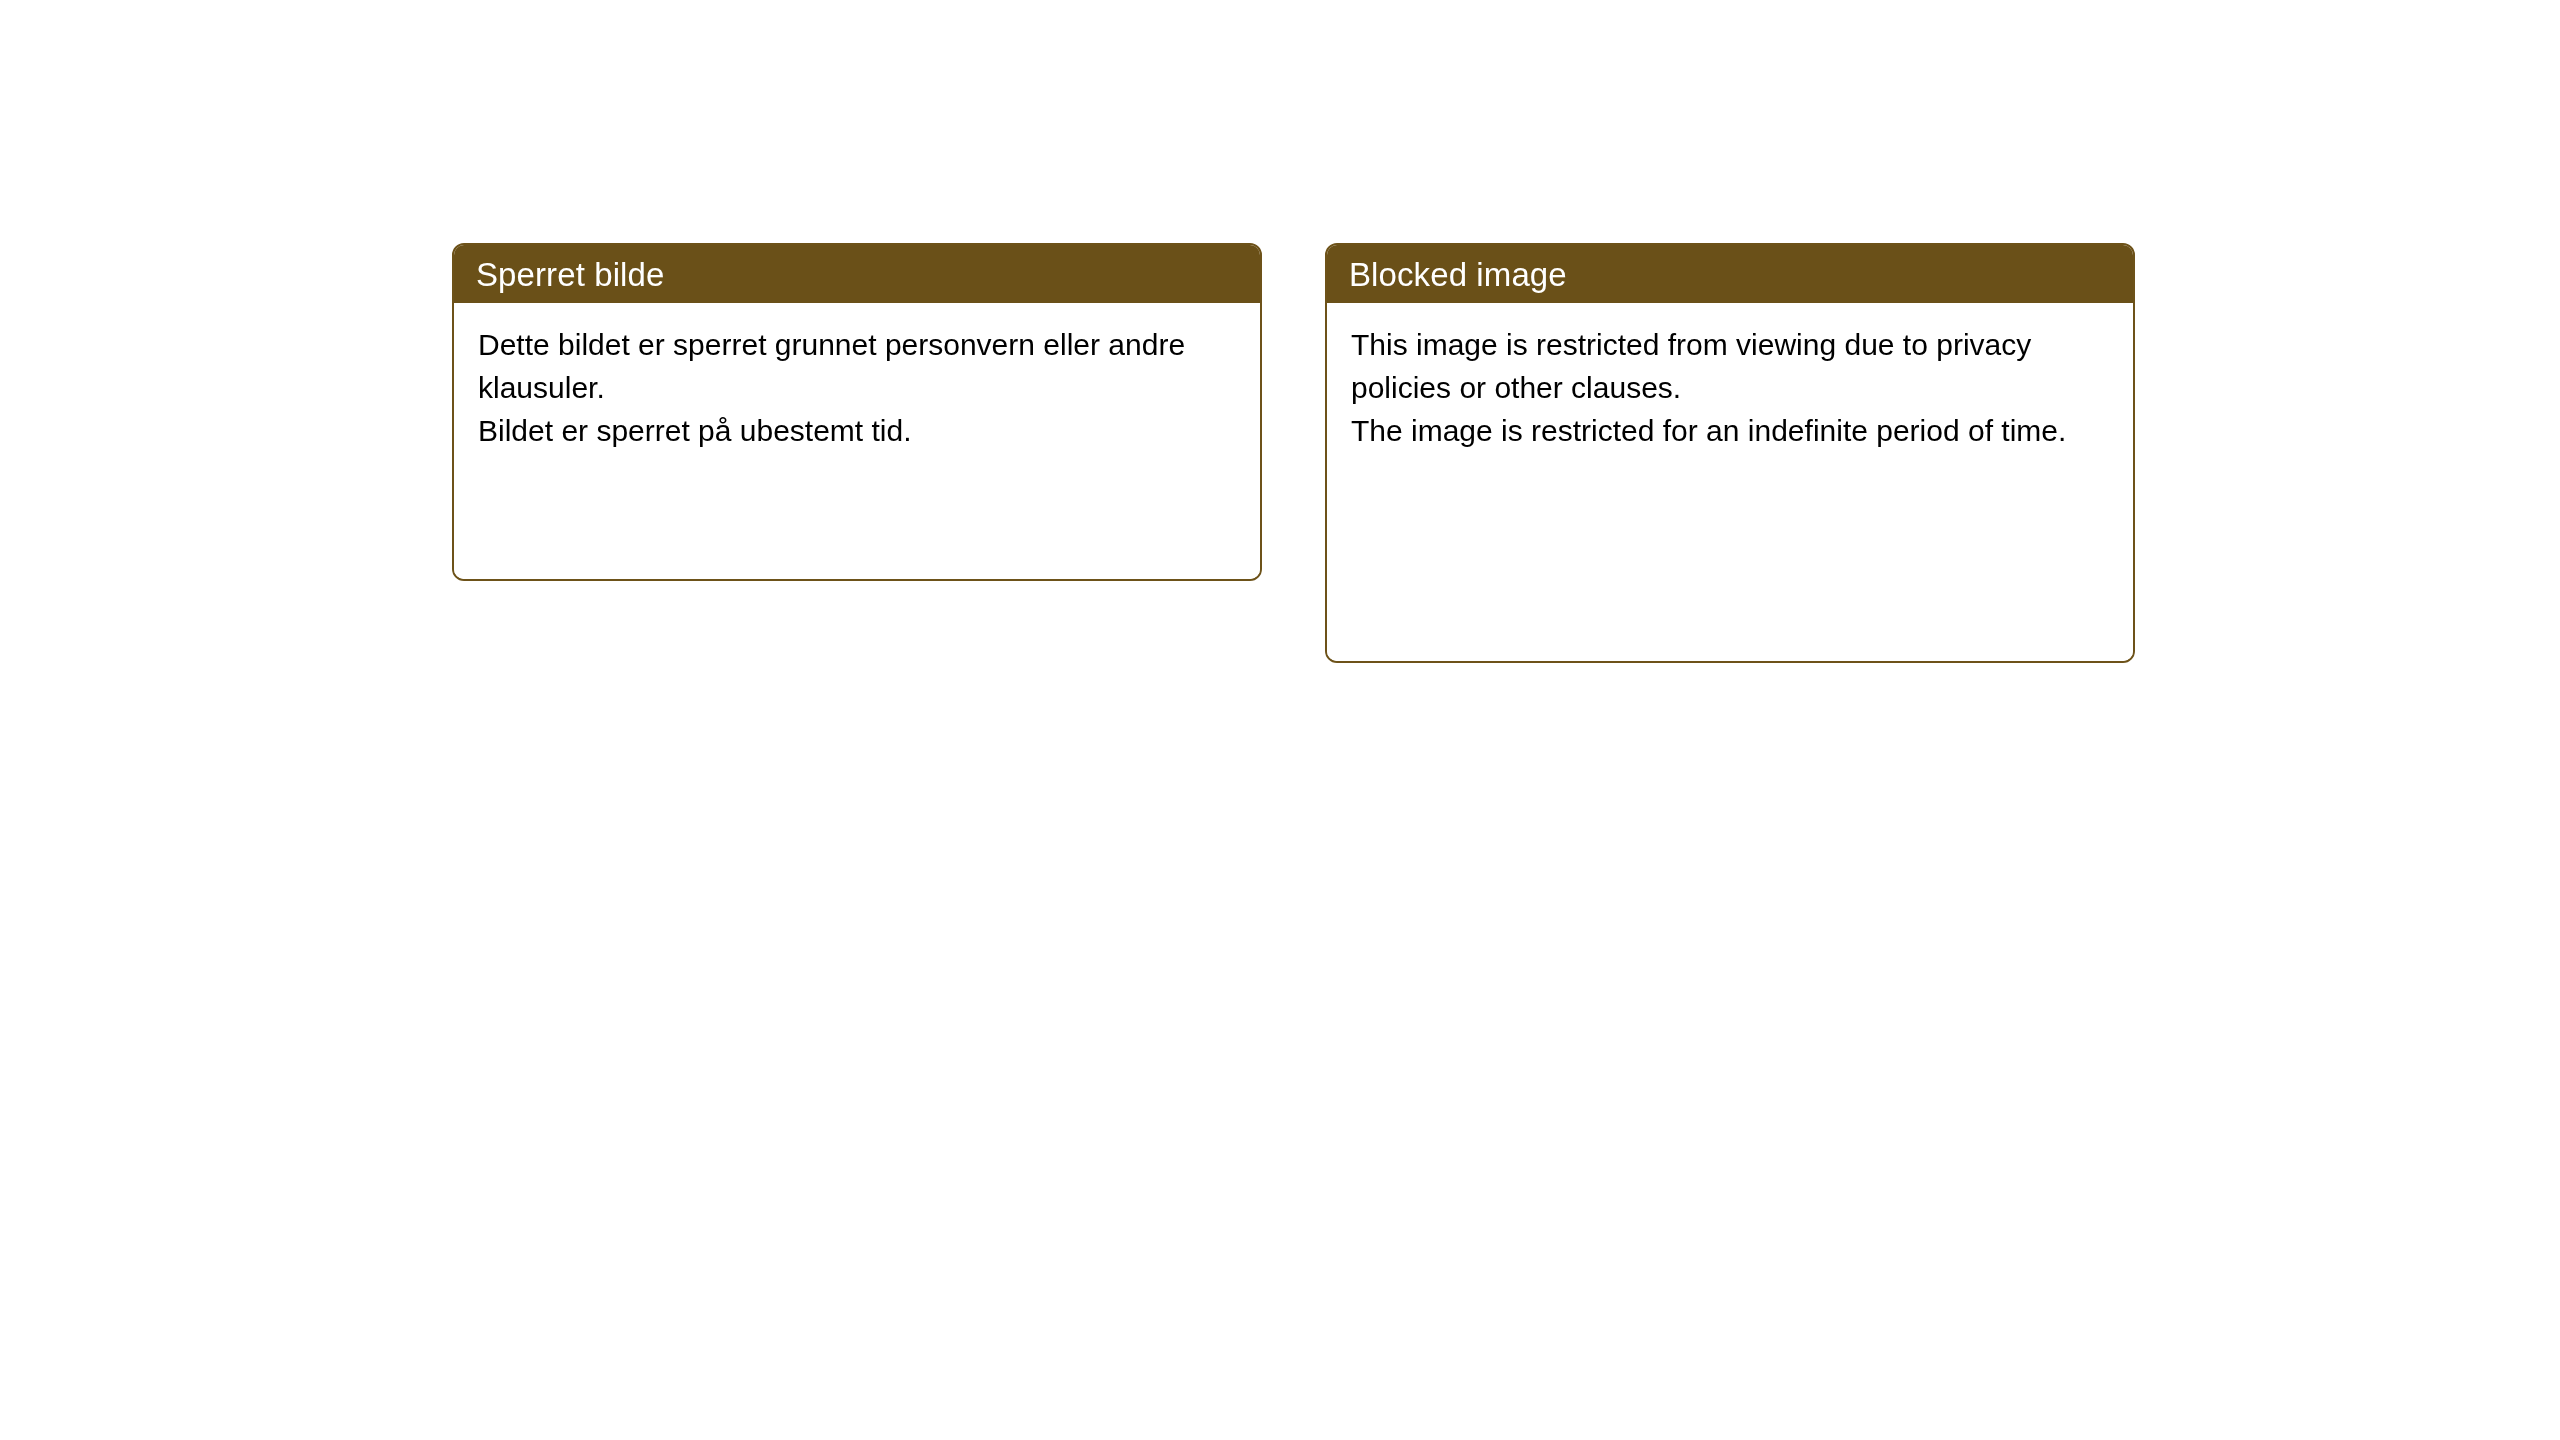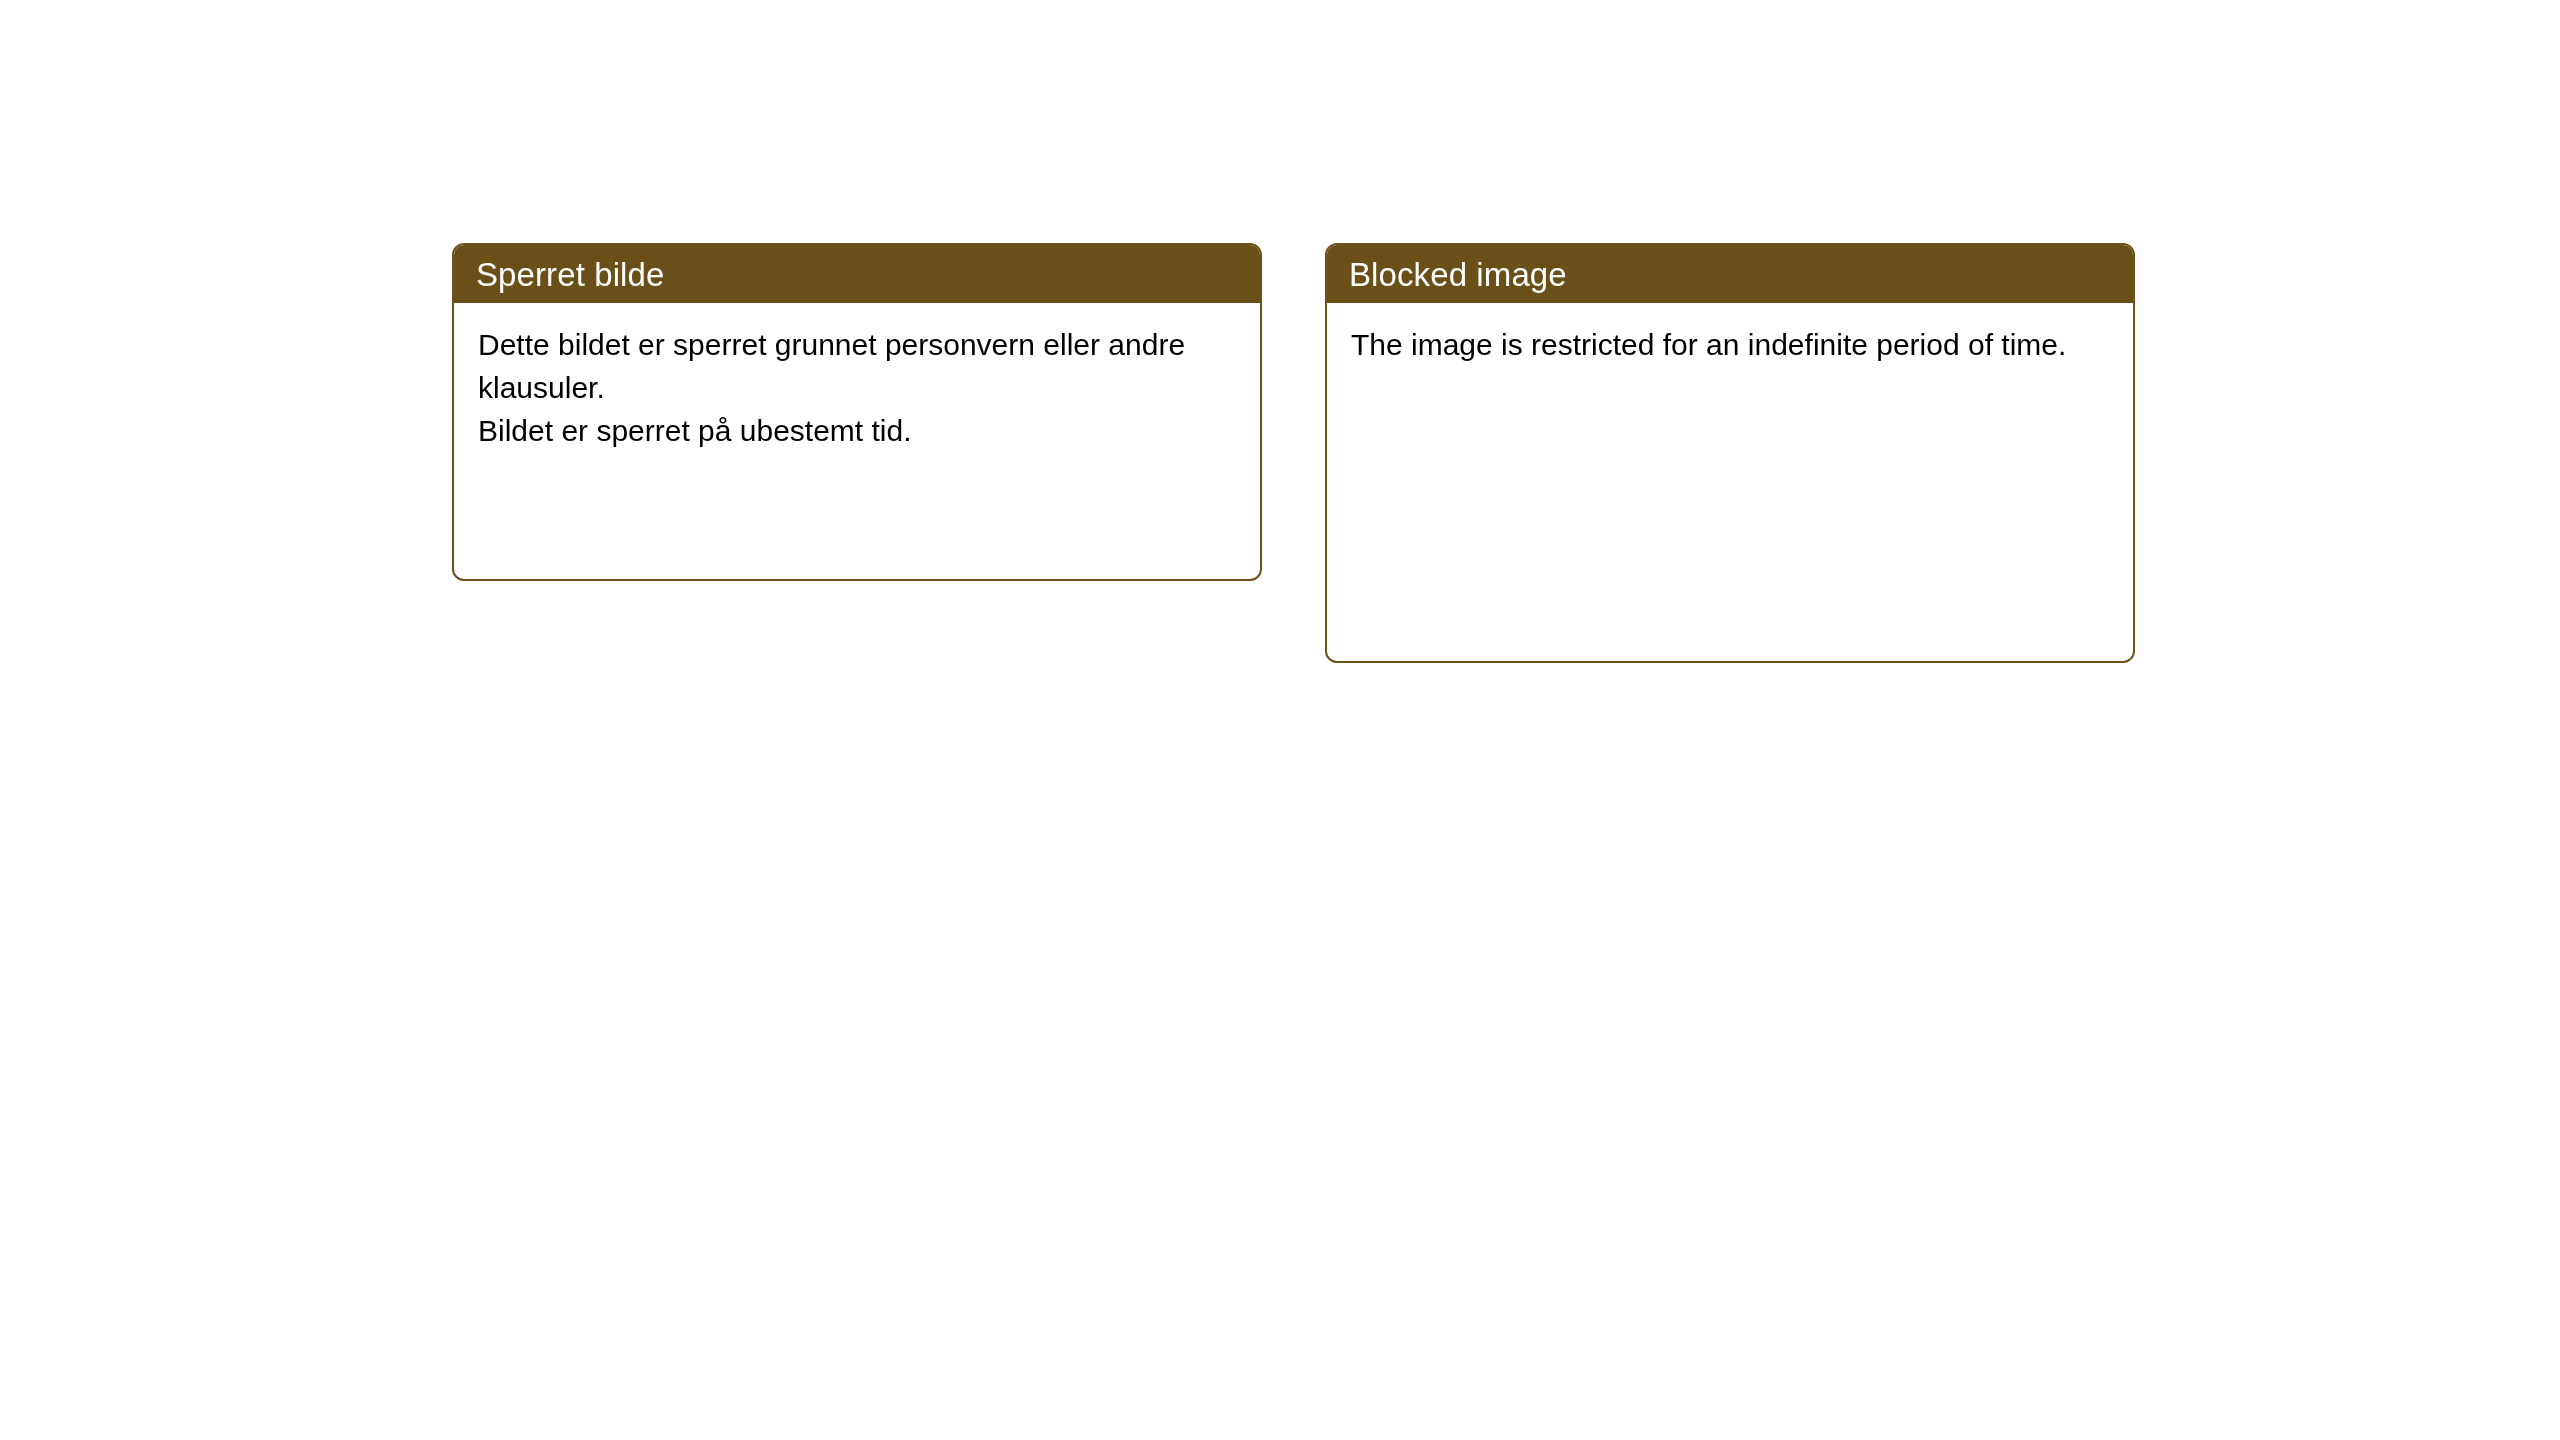--- a/index.html
+++ b/index.html
@@ -68,21 +68,20 @@
     line-height: 1;
     letter-spacing: 0.1px;
     white-space: nowrap;
   }
 
   .card-body {
     box-sizing: border-box;
     background: #ffffff;
     padding: 20px 24px 0 24px;
     height: calc(100% - 58px);
-    border-radius: 29px;
   }
 
   .card-paragraph {
     color: #000000;
     font-family: "Liberation Sans", sans-serif;
     font-size: 30px;
     font-weight: 400;
     line-height: 43px;
     margin: 0;
     max-width: 740px;
@@ -106,19 +105,20 @@
         <p class="card-paragraph">Dette bildet er sperret grunnet personvern eller andre klausuler.</p>
         <p class="card-paragraph">Bildet er sperret på ubestemt tid.</p>
       </div>
     </section>
 
     <section class="notice-card card-en">
       <div class="card-header">
         <span class="card-header-title">Blocked image</span>
       </div>
       <div class="card-body">
+        <p class="card-paragraph">This image is restricted from viewing due to privacy policies or other clauses.</p>
         <p class="card-paragraph">The image is restricted for an indefinite period of time.</p>
       </div>
     </section>
 
   </div>
 
 </div>
 
 </body></html>

